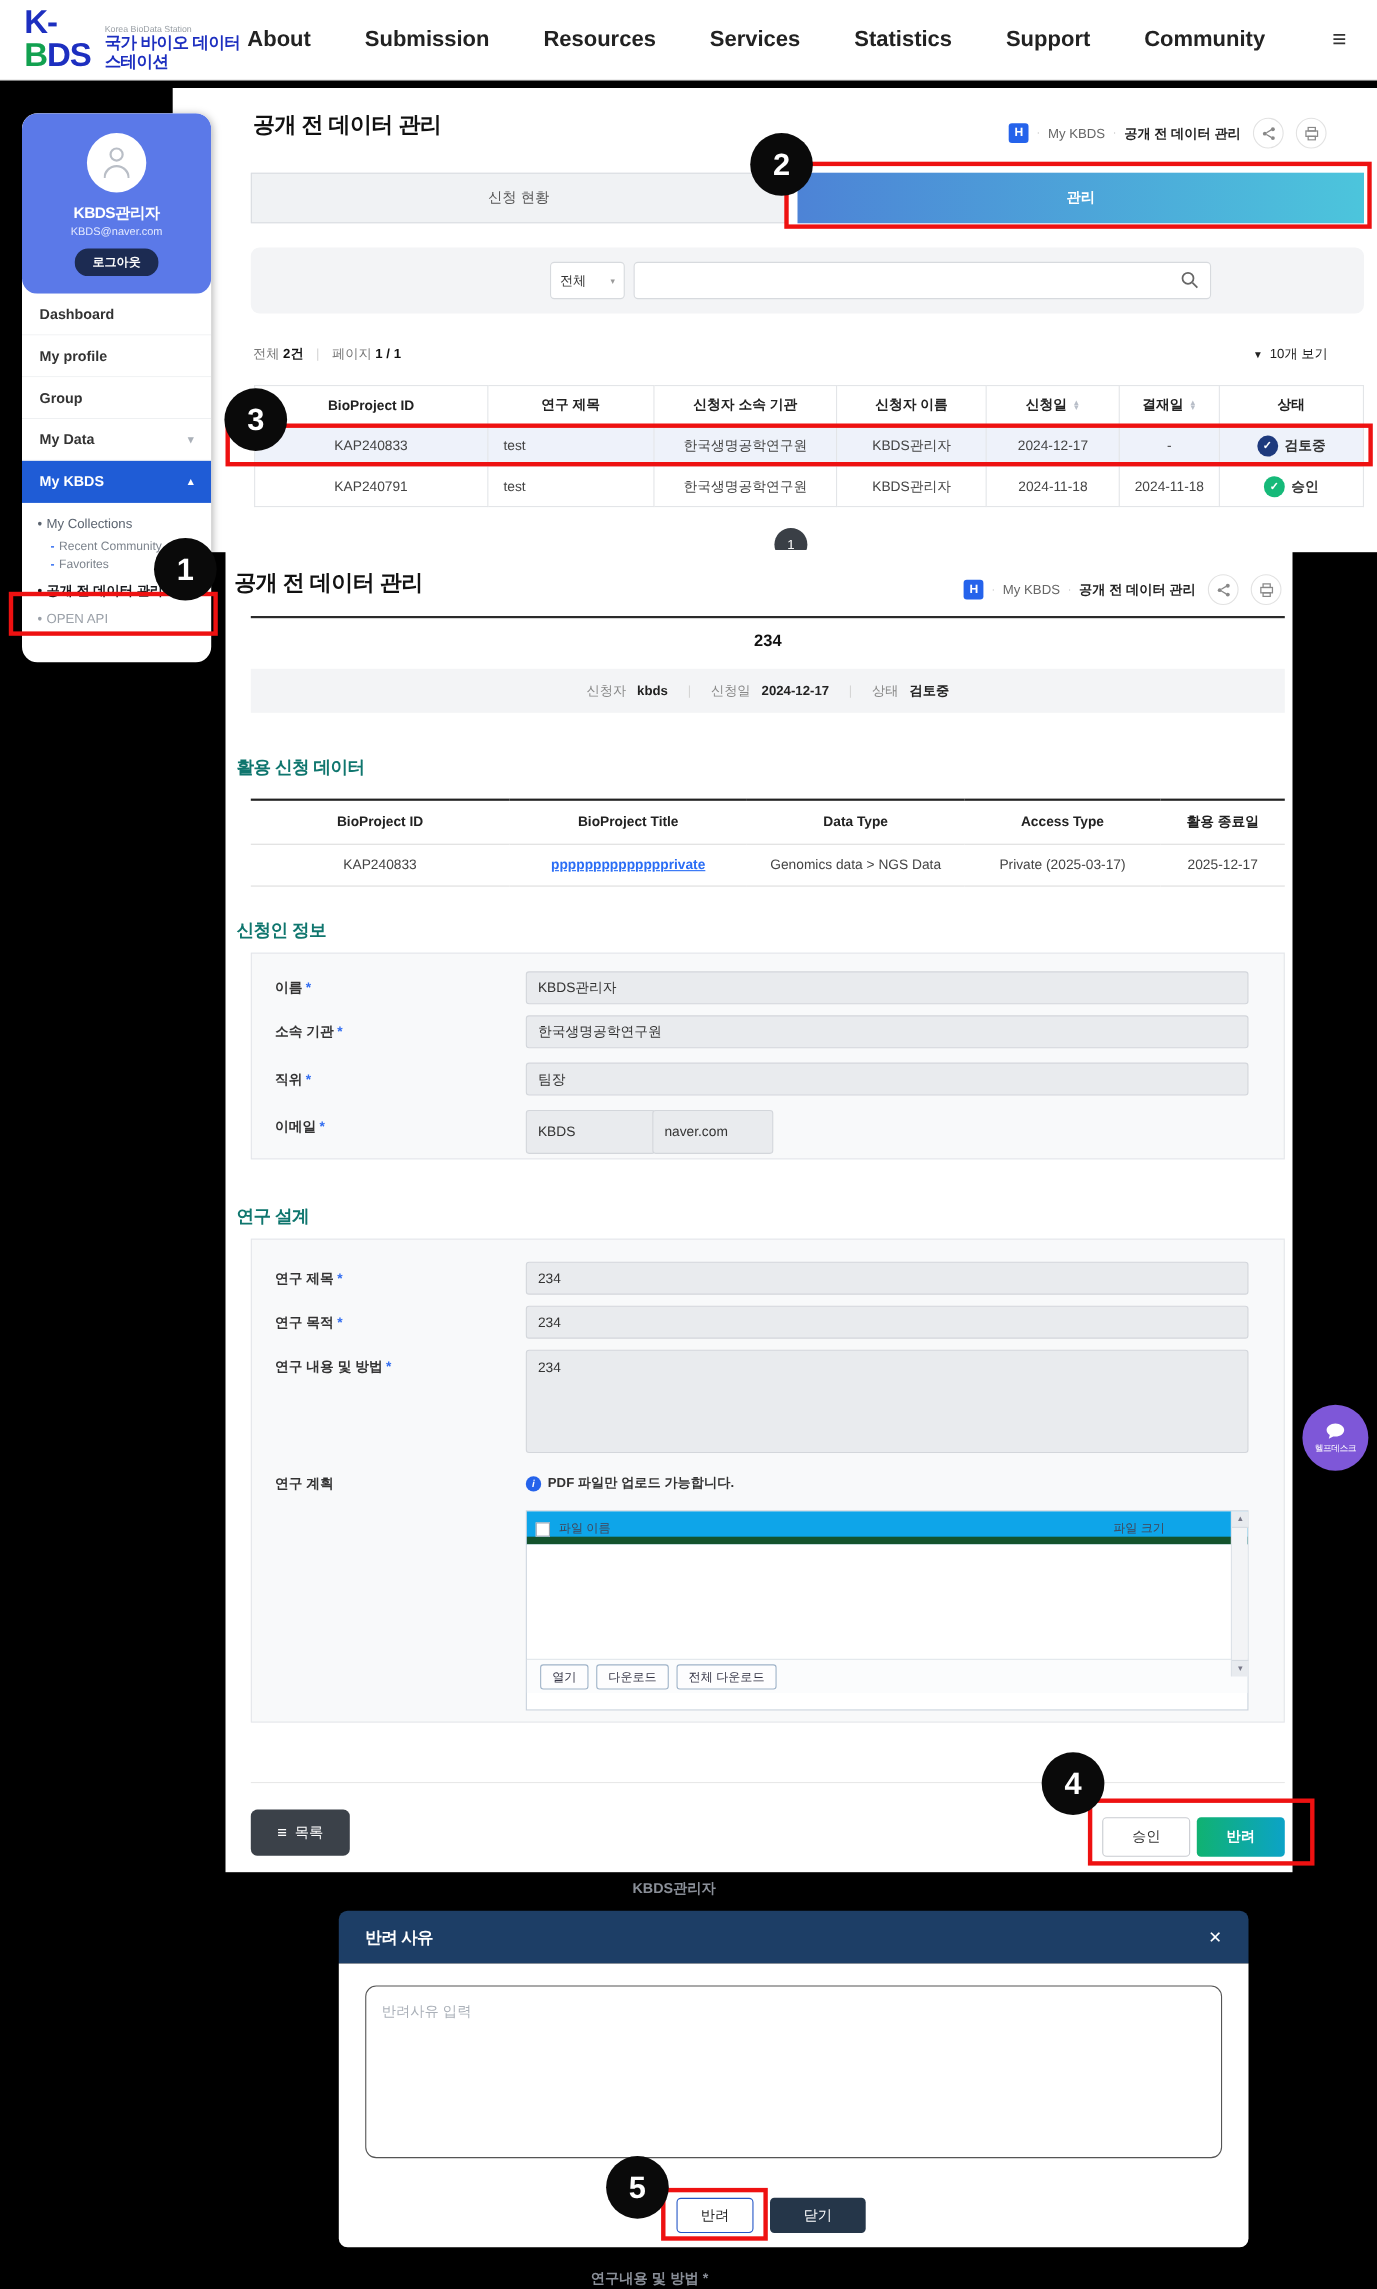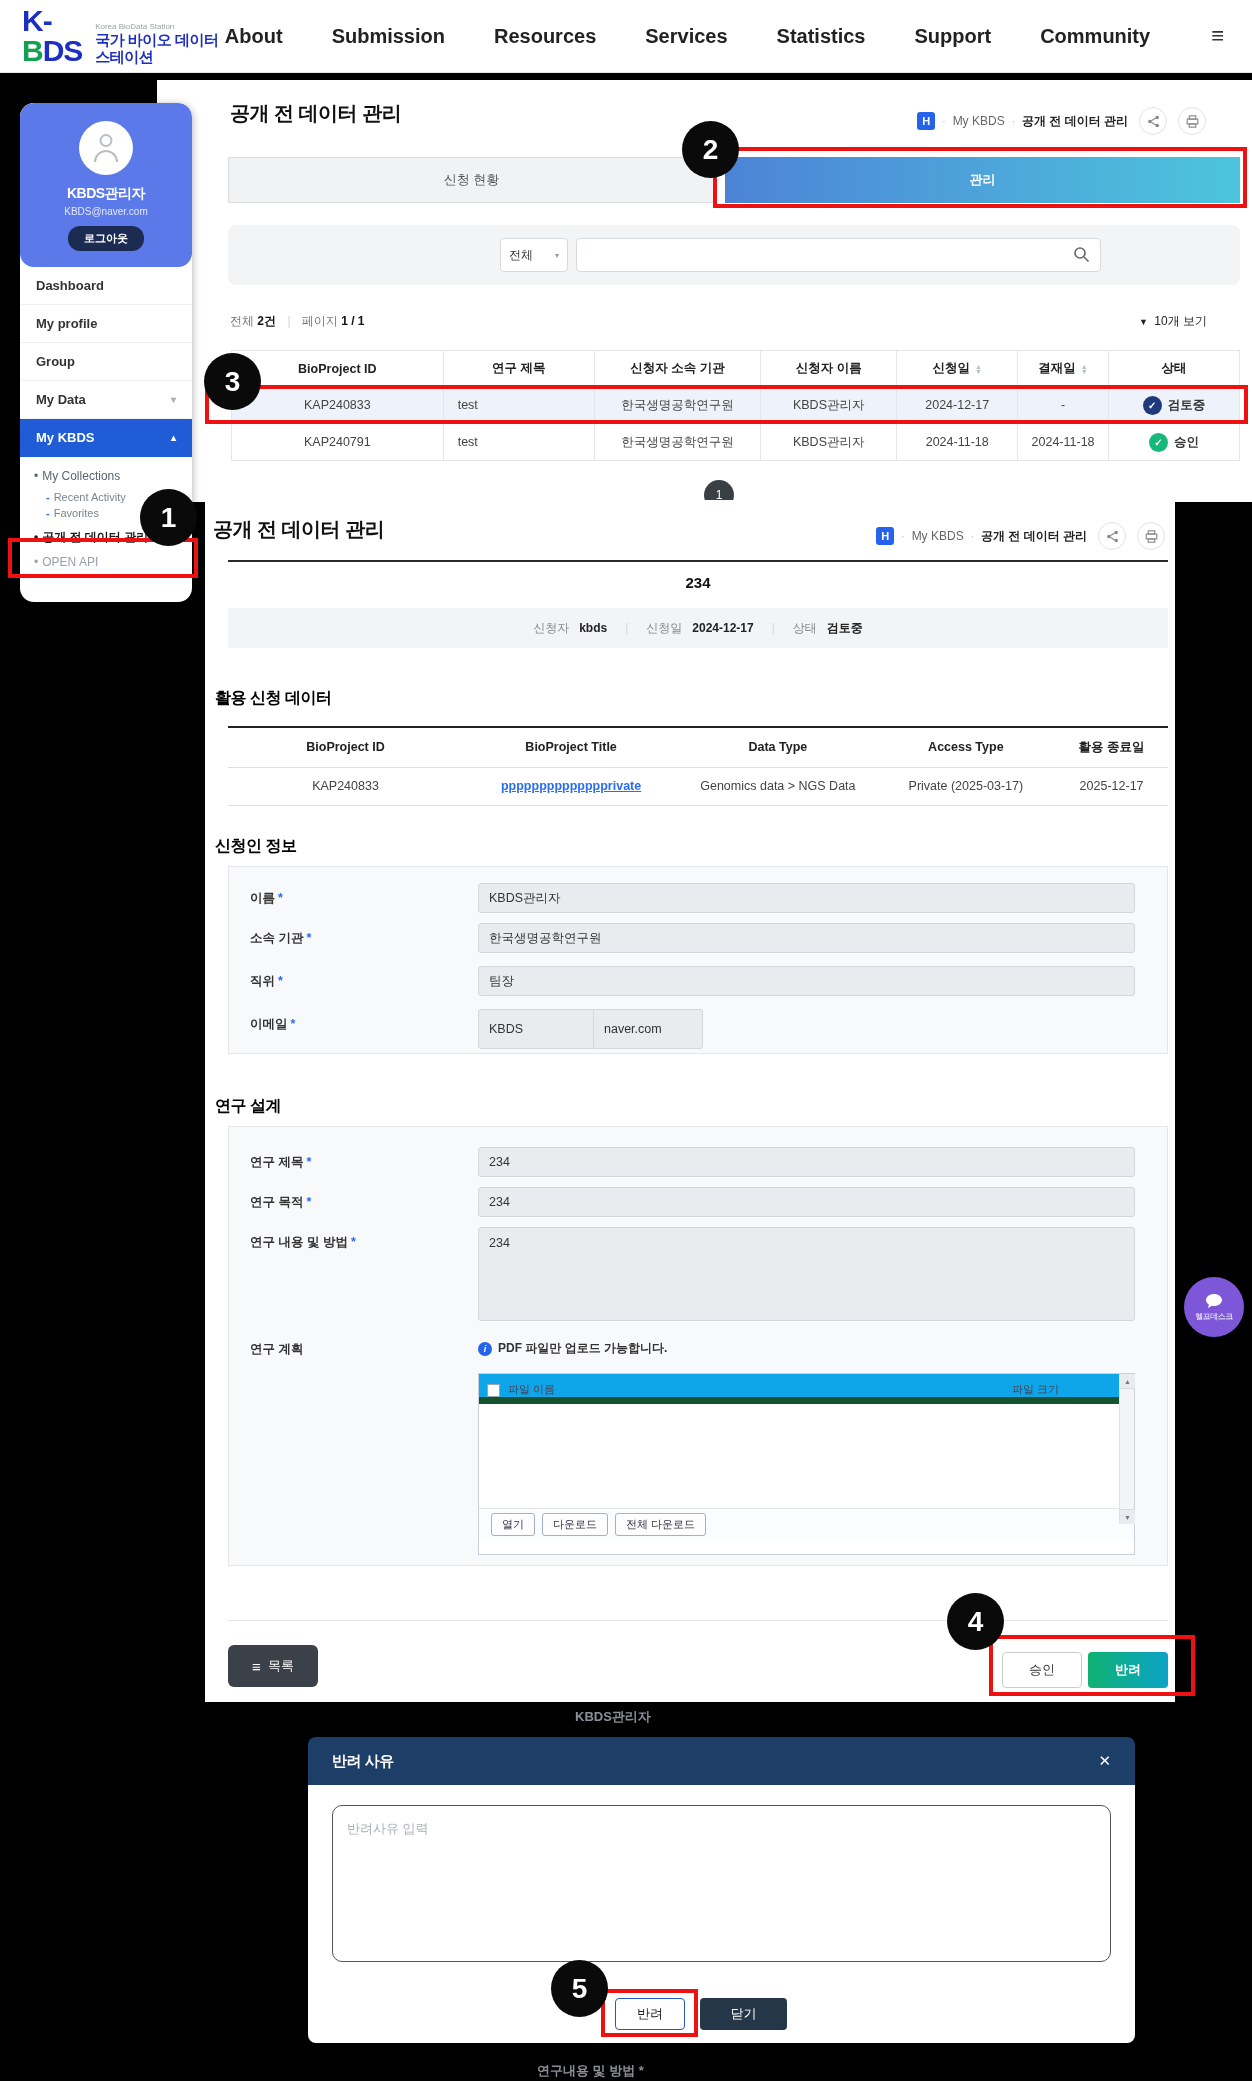--- a/index.html
+++ b/index.html
@@ -82,21 +82,21 @@
   .st-review { background:#1e3a7d; }
   .st-approve { background:#16b979; }
 
   .page-circle { position:absolute; left:704px; top:480px; width:30px; height:30px; border-radius:50%; background:#3a3f46; color:#fff; font-size:12px; display:flex; align-items:center; justify-content:center; z-index:3; cursor:pointer; }
 
   
   .hr-dark { position:absolute; left:23px; top:60px; width:940px; height:2px; background:#2a2a2a; }
   .detail-title { position:absolute; left:23px; top:74px; width:940px; text-align:center; font-size:15px; font-weight:bold; color:#111; }
   .meta-bar { position:absolute; left:23px; top:108px; width:940px; height:40px; background:#f3f4f6; display:flex; align-items:center; justify-content:center; gap:10px; font-size:12px; color:#888; }
   .meta-bar b { color:#222; }
-  .sec-heading { position:absolute; left:10px; font-size:16px; font-weight:bold; color:#000000; letter-spacing:-0.5px; }
+  .sec-heading { position:absolute; left:10px; font-size:16px; font-weight:bold; color:#0f766e; letter-spacing:-0.5px; }
 
   .tbl2 { position:absolute; left:23px; top:226px; width:940px; border-collapse:collapse; font-size:12.5px; border-top:2px solid #222; border-bottom:1px solid #ddd; }
   .tbl2 th { height:40px; font-weight:bold; color:#222; border-bottom:1px solid #ddd; }
   .tbl2 td { height:38px; text-align:center; color:#444; }
   .link { color:#2a6df5; text-decoration:underline; font-weight:bold; cursor:pointer; }
 
   .form-panel { position:absolute; left:23px; width:940px; background:#f8f9fa; border:1px solid #e4e6ea; border-radius:0; }
   .f-label { position:absolute; left:21px; font-size:12.5px; font-weight:bold; color:#333; }
   .req { color:#2f6bf0; margin-left:3px; }
   .g-input { position:absolute; left:249px; width:657px; height:30px; background:#e9ebee; border:1px solid #d3d6db; border-radius:3px; font-size:12.5px; color:#333; display:flex; align-items:center; padding:0 10px; }
@@ -307,21 +307,21 @@
     <div class="side-item">
         <span>My Data</span>
         <span class="side-chev">▾</span>
       </div>
     <div class="side-item active">
         <span>My KBDS</span>
         <span class="side-chev">▴</span>
       </div>
     <div class="side-sub">
       <div class="sub-main"><span class="bullet">•</span><span>My Collections</span></div>
-      <div class="sub-sub"><span class="dash">-</span><span>Recent Activity</span></div>
+      <div class="sub-sub"><span class="dash">-</span><span>Recent Community</span></div>
       <div class="sub-sub"><span class="dash">-</span><span>Favorites</span></div>
       <div class="sub-main sub-active"><span class="bullet">•</span><span>공개 전 데이터 관리</span></div>
       <div class="sub-main sub-dim"><span class="bullet">•</span><span>OPEN API</span></div>
     </div>
   </div>
 </div>
 
 <div class="section2">
   <div class="page-title abs" style="left:8px; top:16px;">공개 전 데이터 관리</div>
 

